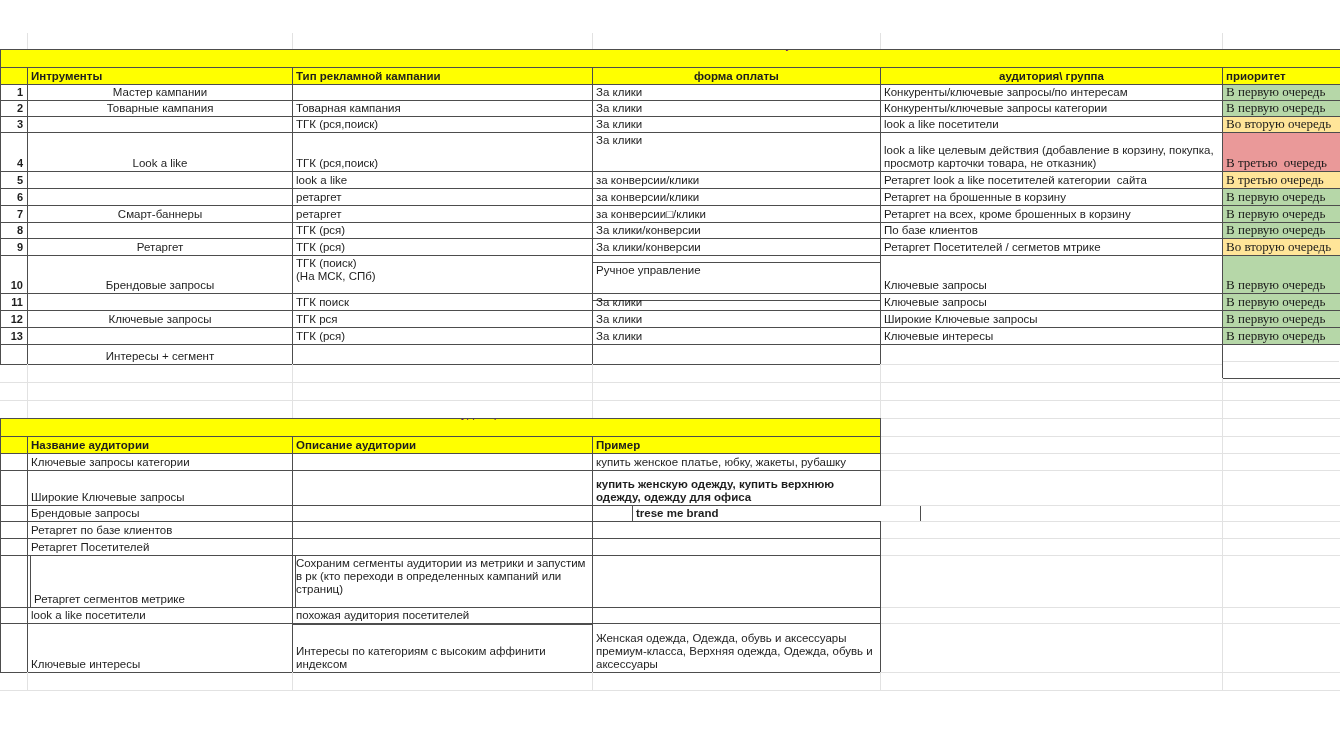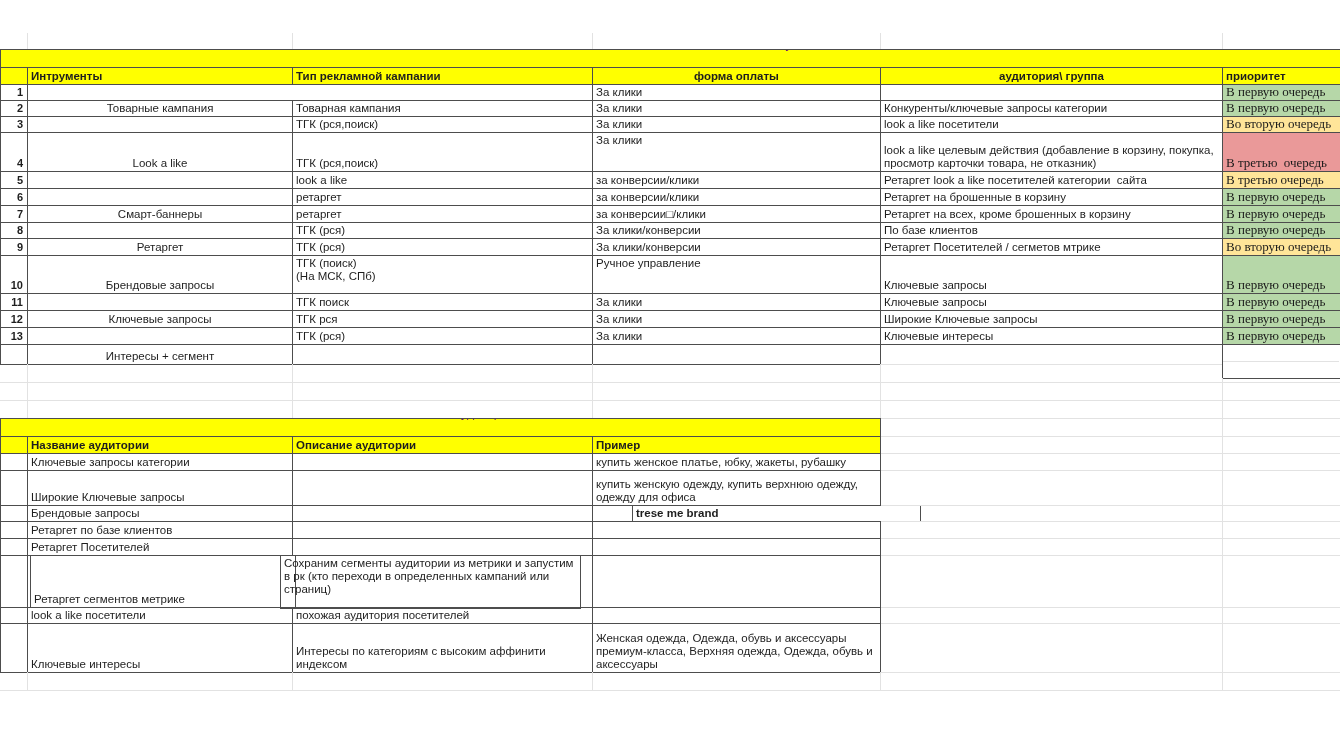--- a/index.html
+++ b/index.html
@@ -40,22 +40,28 @@
     </div>
     <div class="cell yellow hdr center" style="left: 880px; top: 67px; width: 343px; height: 18px;">
       <span>аудитория\ группа</span>
     </div>
     <div class="cell yellow hdr" style="left: 1222px; top: 67px; width: 119px; height: 18px;">
       <span>приоритет</span>
     </div>
     <div class="cell right num" style="left: 0px; top: 84px; width: 28px; height: 17px;">
       <span>1</span>
     </div>
+    <div class="cell center" style="left: 27px; top: 84px; width: 266px; height: 17px;">
+      <span>Мастер кампании</span>
+    </div>
     <div class="cell" style="left: 592px; top: 84px; width: 289px; height: 17px;">
       <span>За клики</span>
+    </div>
+    <div class="cell" style="left: 880px; top: 84px; width: 343px; height: 17px;">
+      <span>Конкуренты/ключевые запросы/по интересам</span>
     </div>
     <div class="cell serif" style="left: 1222px; top: 84px; width: 119px; height: 17px; background: rgb(182, 215, 168);">
       <span>В первую очередь</span>
     </div>
     <div class="cell right num" style="left: 0px; top: 100px; width: 28px; height: 17px;">
       <span>2</span>
     </div>
     <div class="cell center" style="left: 27px; top: 100px; width: 266px; height: 17px;">
       <span>Товарные кампания</span>
     </div>
@@ -200,21 +206,21 @@
     <div class="cell right num" style="left: 0px; top: 255px; width: 28px; height: 39px;">
       <span>10</span>
     </div>
     <div class="cell center" style="left: 27px; top: 255px; width: 266px; height: 39px;">
       <span>Брендовые запросы</span>
     </div>
     <div class="cell vtop" style="left: 292px; top: 255px; width: 301px; height: 39px;">
       <span>ТГК (поиск)
 (На МСК, СПб)</span>
     </div>
-    <div class="cell vtop" style="left: 592px; top: 255px; width: 289px; height: 39px;">
+    <div class="cell vtop" style="left: 592px; top: 262px; width: 289px; height: 39px;">
       <span>Ручное управление</span>
     </div>
     <div class="cell" style="left: 880px; top: 255px; width: 343px; height: 39px;">
       <span>Ключевые запросы</span>
     </div>
     <div class="cell serif" style="left: 1222px; top: 255px; width: 119px; height: 39px; background: rgb(182, 215, 168);">
       <span>В первую очередь</span>
     </div>
     <div class="cell right num" style="left: 0px; top: 293px; width: 28px; height: 18px;">
       <span>11</span>
@@ -307,21 +313,21 @@
     <div class="cell" style="left: 592px; top: 453px; width: 289px; height: 18px;">
       <span>купить женское платье, юбку, жакеты, рубашку</span>
     </div>
     <div class="cell" style="left: 0px; top: 470px; width: 28px; height: 36px;"></div>
     <div class="cell" style="left: 27px; top: 470px; width: 266px; height: 36px;">
       <span>Широкие Ключевые запросы</span>
     </div>
     <div class="cell" style="left: 292px; top: 470px; width: 301px; height: 36px;">
       <span></span>
     </div>
-    <div class="cell" style="left: 592px; top: 470px; width: 289px; height: 36px;">
+    <div class="cell" style="left: 592px; top: 470px; width: 289px; height: 36px; font-weight: bold;">
       <span>купить женскую одежду, купить верхнюю одежду, одежду для офиса</span>
     </div>
     <div class="cell" style="left: 0px; top: 505px; width: 28px; height: 17px;"></div>
     <div class="cell" style="left: 27px; top: 505px; width: 266px; height: 17px;">
       <span>Брендовые запросы</span>
     </div>
     <div class="cell" style="left: 292px; top: 505px; width: 301px; height: 17px;">
       <span></span>
     </div>
     <div class="cell bold" style="left: 592px; top: 505px; width: 289px; height: 17px; margin-left: 40px;">
@@ -344,21 +350,21 @@
     <div class="cell" style="left: 292px; top: 538px; width: 301px; height: 18px;">
       <span></span>
     </div>
     <div class="cell" style="left: 592px; top: 538px; width: 289px; height: 18px;">
       <span></span>
     </div>
     <div class="cell" style="left: 0px; top: 555px; width: 28px; height: 53px;"></div>
     <div class="cell" style="left: 30px; top: 555px; width: 266px; height: 53px;">
       <span>Ретаргет сегментов метрике</span>
     </div>
-    <div class="cell vtop" style="left: 280px; top: 555px; width: 301px; height: 54px;">
+    <div class="cell vtop" style="left: 292px; top: 555px; width: 301px; height: 70px;">
       <span>Сохраним сегменты аудитории из метрики и запустим в рк (кто переходи в определенных кампаний или страниц)</span>
     </div>
     <div class="cell" style="left: 592px; top: 555px; width: 289px; height: 53px;">
       <span></span>
     </div>
     <div class="cell" style="left: 0px; top: 607px; width: 28px; height: 17px;"></div>
     <div class="cell" style="left: 27px; top: 607px; width: 266px; height: 17px;">
       <span>look a like посетители</span>
     </div>
     <div class="cell" style="left: 292px; top: 607px; width: 301px; height: 17px;">

